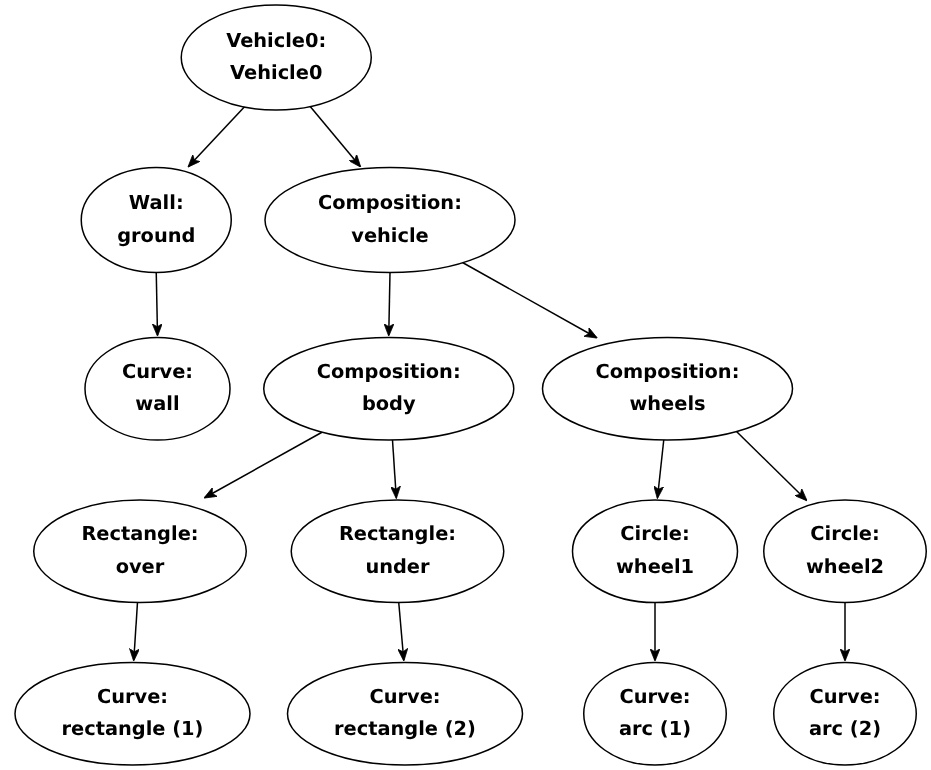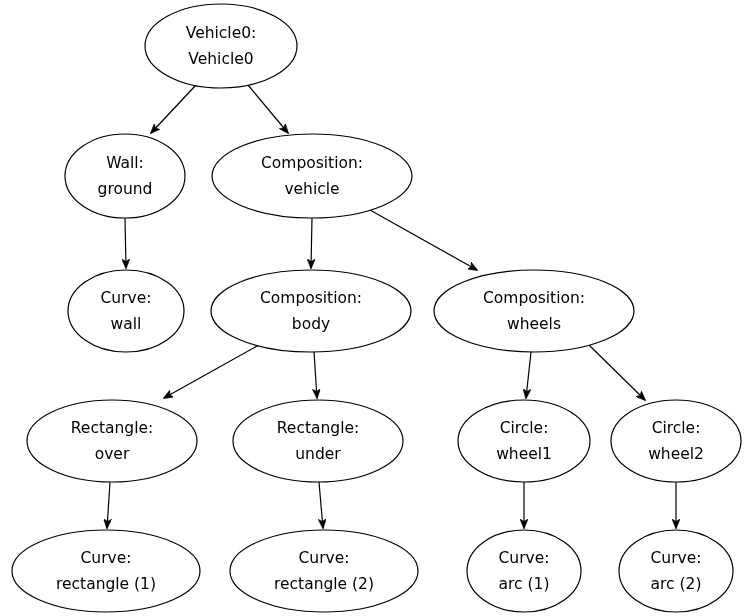--- a/index.html
+++ b/index.html
@@ -10,20 +10,21 @@
   body {
     width: 745px;
     height: 616px;
     font-family: "DejaVu Sans", sans-serif;
     overflow: hidden;
   }
   #graph-root {
     position: relative;
     width: 745px;
     height: 616px;
+    font-weight: bold;
   }
   svg#graph-svg {
     display: block;
     width: 745px;
     height: 616px;
     background: #ffffff;
   }
   .node-ellipse {
     fill: #ffffff;
     stroke: #000000;

